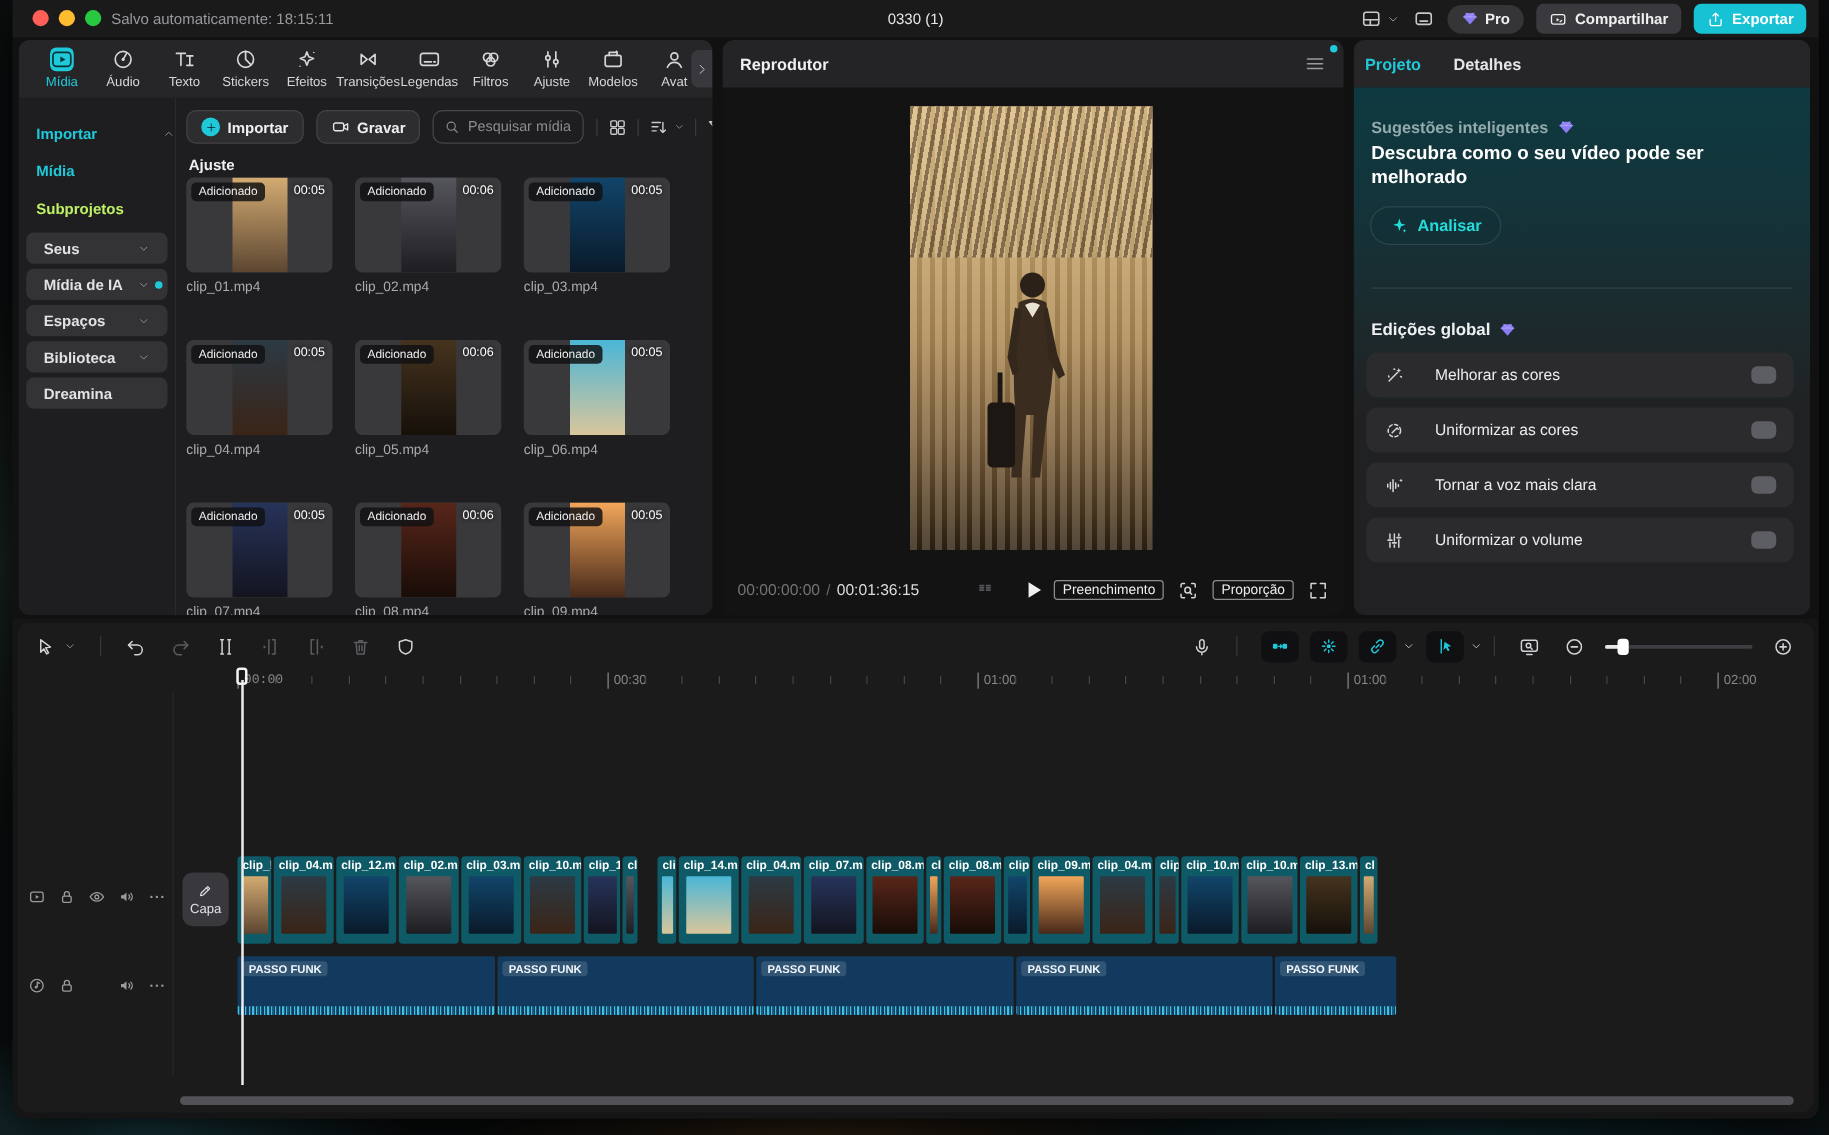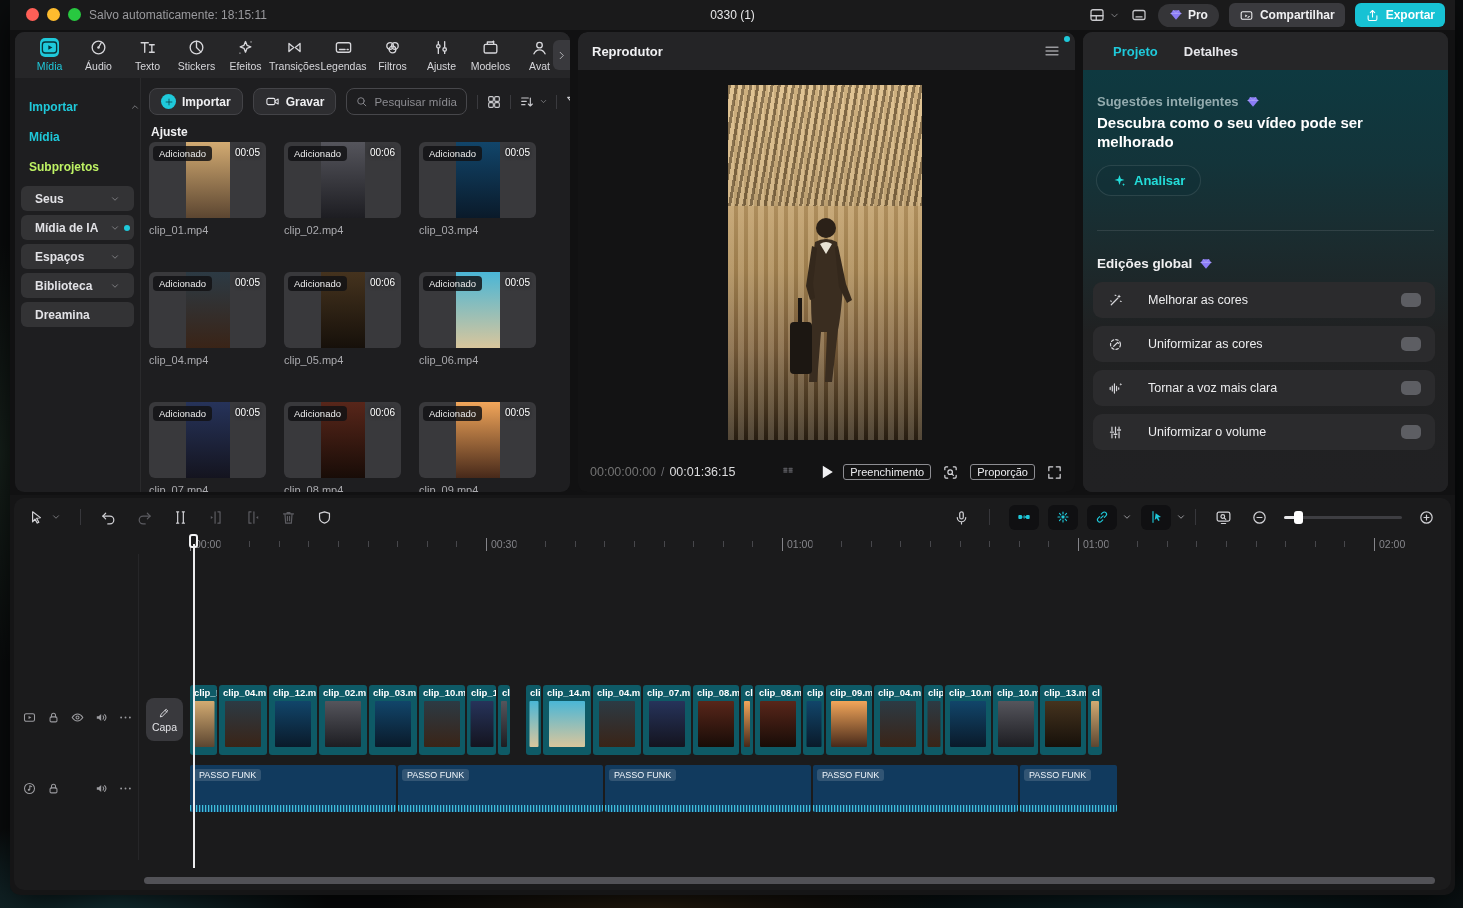--- a/index.html
+++ b/index.html
@@ -95,21 +95,21 @@
   .pctrl { position:absolute; bottom:0; left:0; right:0; height:40px; display:flex; align-items:center; padding:0 12px; }
   .tc-cur { color:#737373; font-size:12.5px; }
   .tc-sep { color:#6a6a6e; margin:0 5px; }
   .tc-tot { color:#dcdcde; font-size:12.5px; }
   .cols-ico { width:22px; height:14px; margin-left:42px; color:#55555a; }
   .play-btn { position:absolute; left:50%; transform:translateX(-50%); width:20px; height:20px; color:#f0f0f2; cursor:pointer; }
   .pc-right { margin-left:auto; display:flex; align-items:center; gap:11px; }
   .frame-pill { border:1px solid #8d8d92; border-radius:3px; padding:1px 6px; font-size:11px; color:#ececef; cursor:pointer; white-space:nowrap; }
   .pc-ico { width:17px; height:17px; color:#d6d6da; cursor:pointer; }
   
-  .insp-tabs { height:38px; background:#262628; display:flex; align-items:center; gap:26px; padding:0 30px; }
+  .insp-tabs { height:38px; background:#262628; display:flex; align-items:center; gap:26px; padding:0 9px; }
   .insp-tab { font-weight:bold; font-size:13px; color:#e6e6ea; cursor:pointer; }
   .insp-tab.active { color:#1fc9da; }
   .insp-body { position:absolute; top:38px; left:0; right:0; bottom:0;
     background:linear-gradient(180deg,#0e3940 0%,#13343a 22%,#1b2b2e 42%,#202122 62%,#212123 100%); }
   .smart-row { position:absolute; left:14px; top:24px; display:flex; align-items:center; gap:7px; color:#93abae; font-weight:bold; font-size:13px; }
   .headline { position:absolute; left:14px; top:44px; width:300px; color:#fff; font-weight:bold; font-size:15px; line-height:1.25; }
   .analyze-btn { position:absolute; left:13px; top:95px; display:flex; align-items:center; gap:7px; height:31px; padding:0 15px; background:rgba(16,48,54,.55); border:1px solid rgba(255,255,255,.10); border-radius:17px; color:#23dcd9; font-weight:bold; font-size:13px; cursor:pointer; }
   .analyze-btn .icon { width:15px; height:15px; }
   .insp-div { position:absolute; left:14px; right:14px; top:160px; height:1px; background:rgba(255,255,255,.10); }
   .global-row { position:absolute; left:14px; top:186px; display:flex; align-items:flex-end; gap:7px; color:#f0f0f2; font-weight:bold; font-size:13.5px; }
@@ -140,21 +140,21 @@
   .trk-head .icon { width:15px; height:15px; cursor:pointer; }
   .capa-btn { position:absolute; left:132px; top:200px; width:37px; height:43px; background:#39393d; border-radius:8px; display:flex; flex-direction:column; align-items:center; justify-content:center; gap:2px; color:#e2e2e6; cursor:pointer; }
   .capa-btn .icon { width:13px; height:13px; }
   .capa-btn span { font-size:10.5px; }
   .clips-row { position:absolute; left:176px; display:flex; }
   .vclip { height:70px; background:#0e5a66; border-radius:3px; margin-right:2px; overflow:hidden; position:relative; flex:0 0 auto; cursor:pointer; }
   .vclip .cname { height:15px; line-height:15px; padding:0 4px; font-size:9.5px; font-weight:bold; color:#fff; white-space:nowrap; overflow:hidden; }
   .vclip .cthumb { position:absolute; top:16px; left:50%; transform:translateX(-50%); width:36px; max-width:calc(100% - 6px); height:46px; border-radius:1px; }
   .clip-gap { flex:0 0 auto; }
   .aclip { height:47px; background:#113a5e; border-radius:2px; margin-right:2px; position:relative; flex:0 0 auto; overflow:hidden; cursor:pointer; }
-  .aclip .aname { display:inline-block; margin:4px 0 0 4px; padding:1px 5px; background:rgba(255,255,255,.14); border-radius:3px; font-size:9px; font-weight:normal; color:#f0f6fc; white-space:nowrap; }
+  .aclip .aname { display:inline-block; margin:4px 0 0 4px; padding:1px 5px; background:rgba(255,255,255,.14); border-radius:3px; font-size:9px; font-weight:bold; color:#f0f6fc; white-space:nowrap; }
   .aclip .wave { position:absolute; left:0; right:0; bottom:0; height:7px;
      background:repeating-linear-gradient(90deg,#3fc0de 0 1px, rgba(63,192,222,.25) 1px 2px, transparent 2px 3px); }
   .playhead { position:absolute; left:174px; top:36px; bottom:22px; width:11px; pointer-events:none; }
   .ph-line { position:absolute; left:5px; top:10px; bottom:0; width:1.5px; background:#ececee; }
   .ph-cap { position:absolute; left:1px; top:0; width:9px; height:14px; border:2px solid #f2f2f4; border-radius:3px; background:rgba(20,20,22,.4); }
   .tl-scroll { position:absolute; left:130px; right:16px; bottom:6px; height:7px; background:#525257; border-radius:4px; cursor:pointer; }
   .icon svg, .tli svg, .tb-ico svg, .bico svg, .gem svg, .eicon svg, .ticon svg,
   .ph-menu svg, .play-btn svg, .pc-ico svg, .cols-ico svg, .side-chev svg, .chev svg { width:100%; height:100%; display:block; }
   .icon { display:block; }
 </style>
@@ -789,21 +789,21 @@
         <span class="tli" style="margin-right:2px">
               <svg viewBox="0 0 24 24" fill="none" stroke="currentColor" stroke-width="1.7" stroke-linecap="round" stroke-linejoin="round">
                 <circle cx="12" cy="12" r="8"></circle>
                 <path d="M8.5 12h7M12 8.5v7"></path>
               </svg>
             </span>
       </div>
     </div>
 
     <div class="tl-ruler" id="ruler">
-          <span class="rlabel" style="left: 0px;">00:00</span>
+          <span class="rlabel" style="left: 0px; font-family: Liberation Mono, monospace;">00:00</span>
           <span class="rtick" style="left: 29.6px;"></span>
           <span class="rtick" style="left: 59.2px;"></span>
           <span class="rtick" style="left: 88.8px;"></span>
           <span class="rtick" style="left: 118.4px;"></span>
           <span class="rtick" style="left: 148px;"></span>
           <span class="rtick" style="left: 177.6px;"></span>
           <span class="rtick" style="left: 207.2px;"></span>
           <span class="rtick" style="left: 236.8px;"></span>
           <span class="rtick" style="left: 266.4px;"></span>
           <span class="rlabel" style="left: 296px;">00:30</span>

